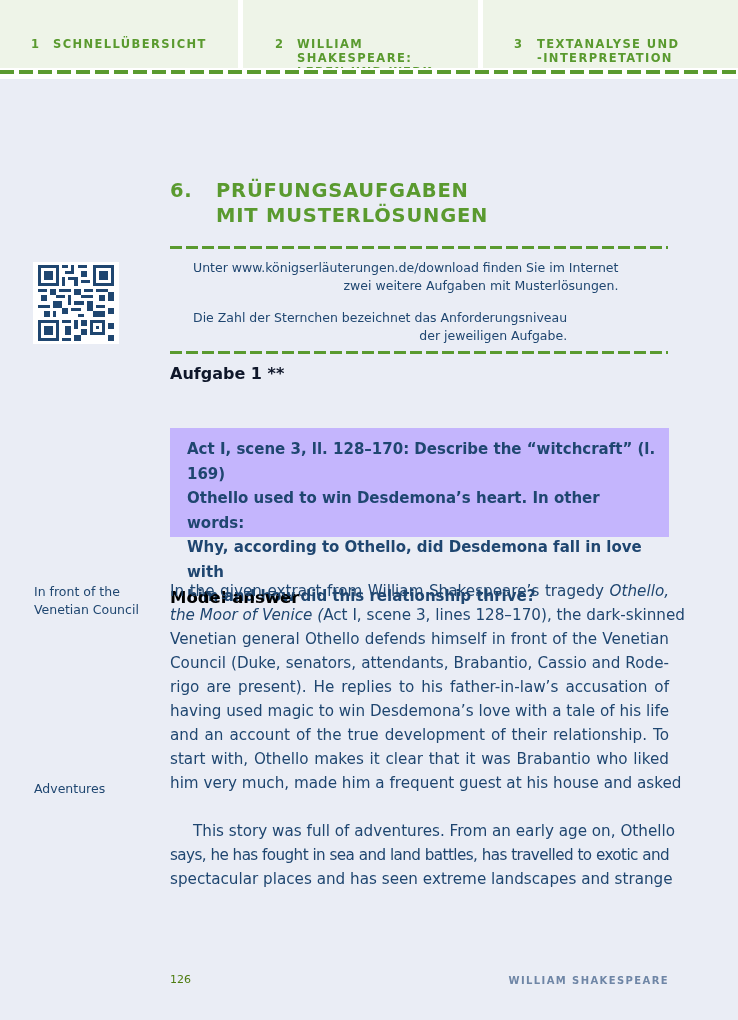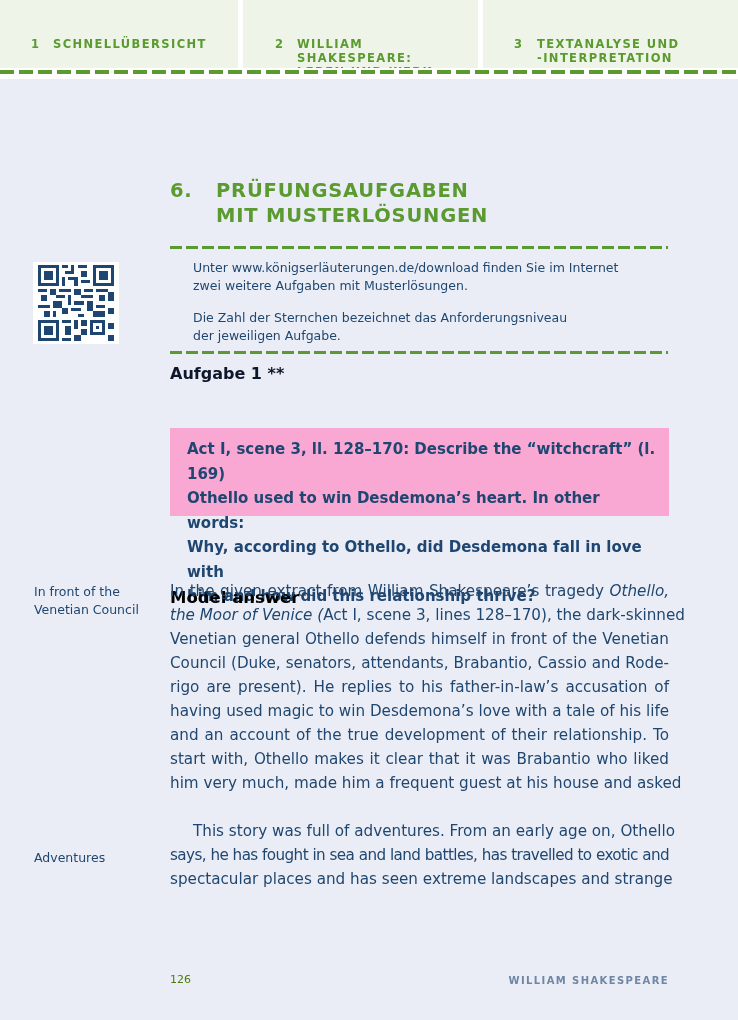--- a/index.html
+++ b/index.html
@@ -34,29 +34,29 @@
     .title .l2 { padding-left: 46px; display:block; }
     .dash {
       position: absolute; left: 170px; width: 498px; height: 3px;
       background: repeating-linear-gradient(90deg, #5a9a2f 0 12px, transparent 12px 16px);
     }
     .qr {
       position: absolute; left: 33px; top: 262px; width: 86px; height: 82px;
       background: #fff; padding: 3px;
     }
     .info {
-      position: absolute; left: 193px; font-size: 12.5px; line-height: 18px; color: #1f4670;
+      position: absolute; left: 193px; font-size: 12.5px; line-height: 18px; color: #1f4670; text-align: right;
     }
     .aufgabe {
       position: absolute; left: 170px; top: 364px; color: #0f172a;
       font-weight: bold; font-size: 16px;
     }
     .taskbox {
-      position: absolute; left: 170px; top: 428px; width: 499px; height: 88px;
-      background: #f9a8d4; padding: 9px 10px 0 17px;
+      position: absolute; left: 170px; top: 428px; width: 499px; height: 109px;
+      background: #c4b5fd; padding: 9px 10px 0 17px;
       font-weight: bold; font-size: 15px; line-height: 24.5px; color: #1f4670;
     }
     .model {
       position: absolute; left: 170px; top: 588px; font-weight: bold; font-size: 16.5px; color: #000000;
     }
     .margin-note {
       position: absolute; left: 34px; font-size: 12.5px; line-height: 18px; color: #1f4670;
     }
     .body-text {
       position: absolute; left: 170px; width: 499px; font-size: 15.2px; line-height: 24px;
@@ -178,21 +178,21 @@
   <div>Why, according to Othello, did Desdemona fall in love with</div>
   <div>him and how did this relationship thrive?</div>
 </div>
 
 <h3 class="model">Model answer</h3>
 
 <div class="margin-note" style="top:583px">
   <span>In front of the</span><br>
   <span>Venetian Council</span>
 </div>
-<div class="margin-note" style="top:849px">
+<div class="margin-note" style="top:780px">
   <span>Adventures</span>
 </div>
 
 <div class="body-text" style="top:579px">
   <span class="line"><span>In the given extract from William Shakespeare’s tragedy </span><i>Othello,</i></span>
   <span class="line"><i>the Moor of Venice (</i><span>Act I, scene 3, lines 128–170), the dark-skinned</span></span>
   <span class="line">Venetian general Othello defends himself in front of the Venetian</span>
   <span class="line">Council (Duke, senators, attendants, Brabantio, Cassio and Rode-</span>
   <span class="line">rigo are present). He replies to his father-in-law’s accusation of</span>
   <span class="line">having used magic to win Desdemona’s love with a tale of his life</span>

